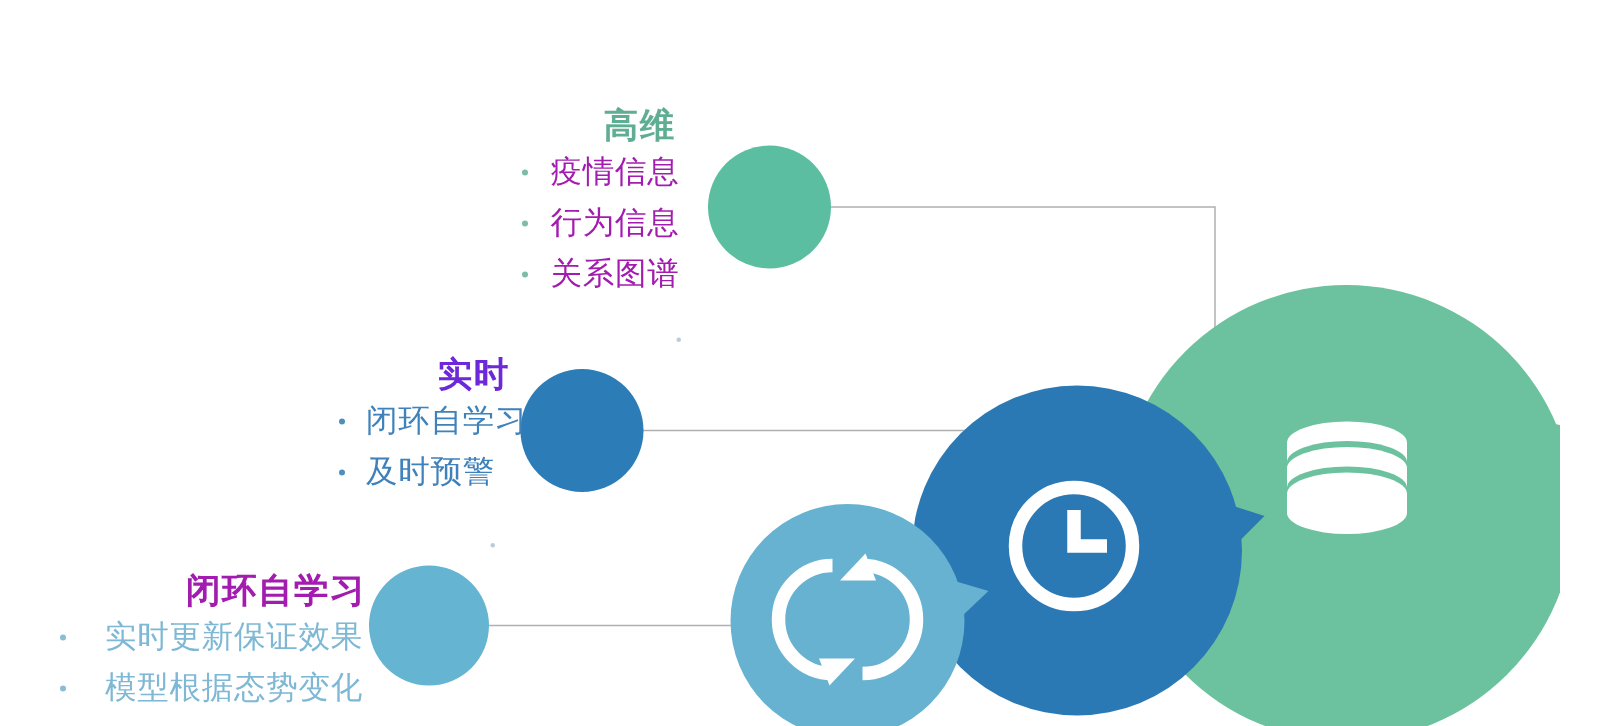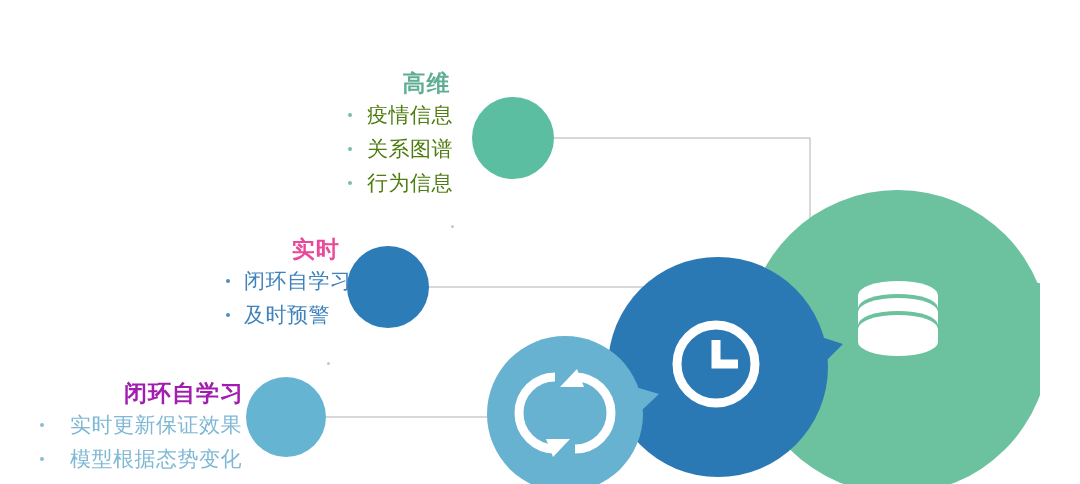--- a/index.html
+++ b/index.html
@@ -58,29 +58,29 @@
   #group-gaowei {
     left: 348px;
     top: 24px;
   }
   #group-gaowei .group-title {
     color: #5fae93;
     text-align: center;
     padding-left: 52px;
   }
   #group-gaowei .bullet-dot { background: #7cbda6; margin-right: 15px; }
-  #group-gaowei .bullet-text { color: #4d7c0f; }
+  #group-gaowei .bullet-text { color: #a21caf; }
 
   
   #group-shishi {
     left: 226px;
     top: 190px;
   }
   #group-shishi .group-title {
-    color: #ec4899;
+    color: #6d28d9;
     text-align: center;
     padding-left: 54px;
   }
   #group-shishi .bullet-dot { background: #4f8fbe; margin-right: 14px; }
   #group-shishi .bullet-text { color: #3f82bb; }
 
   
   #group-bihuan {
     left: 40px;
     top: 334px;
@@ -174,25 +174,25 @@
   </svg>
 
   <div class="group" id="group-gaowei">
     <div class="group-title">高维</div>
     <div class="bullet-row">
       <span class="bullet-dot"></span>
       <span class="bullet-text">疫情信息</span>
     </div>
     <div class="bullet-row">
       <span class="bullet-dot"></span>
+      <span class="bullet-text">行为信息</span>
+    </div>
+    <div class="bullet-row">
+      <span class="bullet-dot"></span>
       <span class="bullet-text">关系图谱</span>
-    </div>
-    <div class="bullet-row">
-      <span class="bullet-dot"></span>
-      <span class="bullet-text">行为信息</span>
     </div>
   </div>
 
   <div class="group" id="group-shishi">
     <div class="group-title">实时</div>
     <div class="bullet-row">
       <span class="bullet-dot"></span>
       <span class="bullet-text">闭环自学习</span>
     </div>
     <div class="bullet-row">

